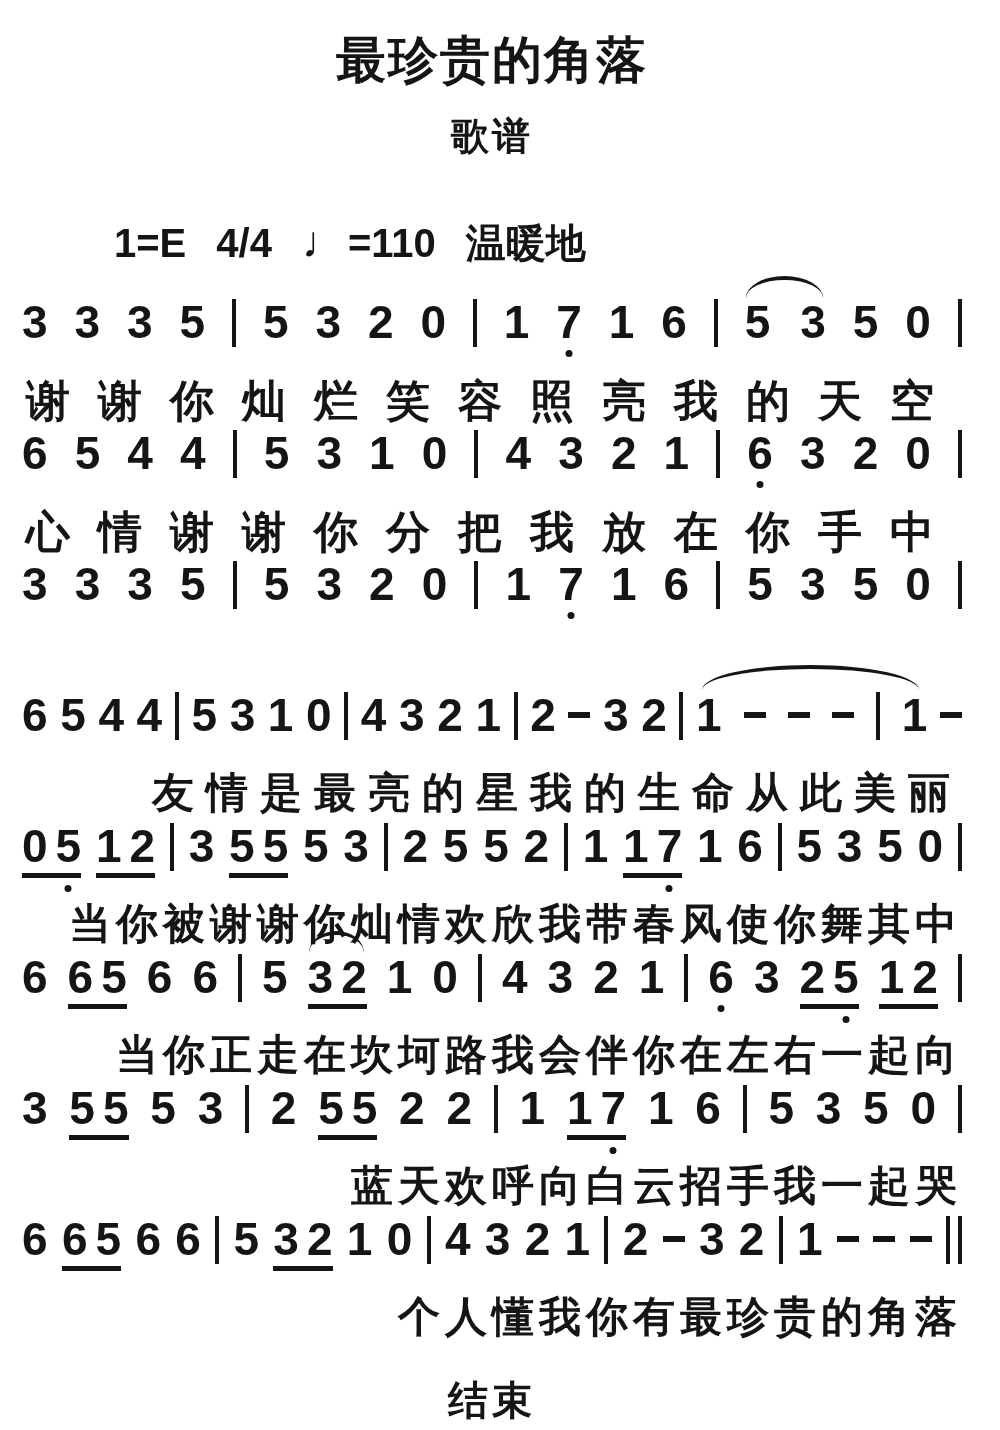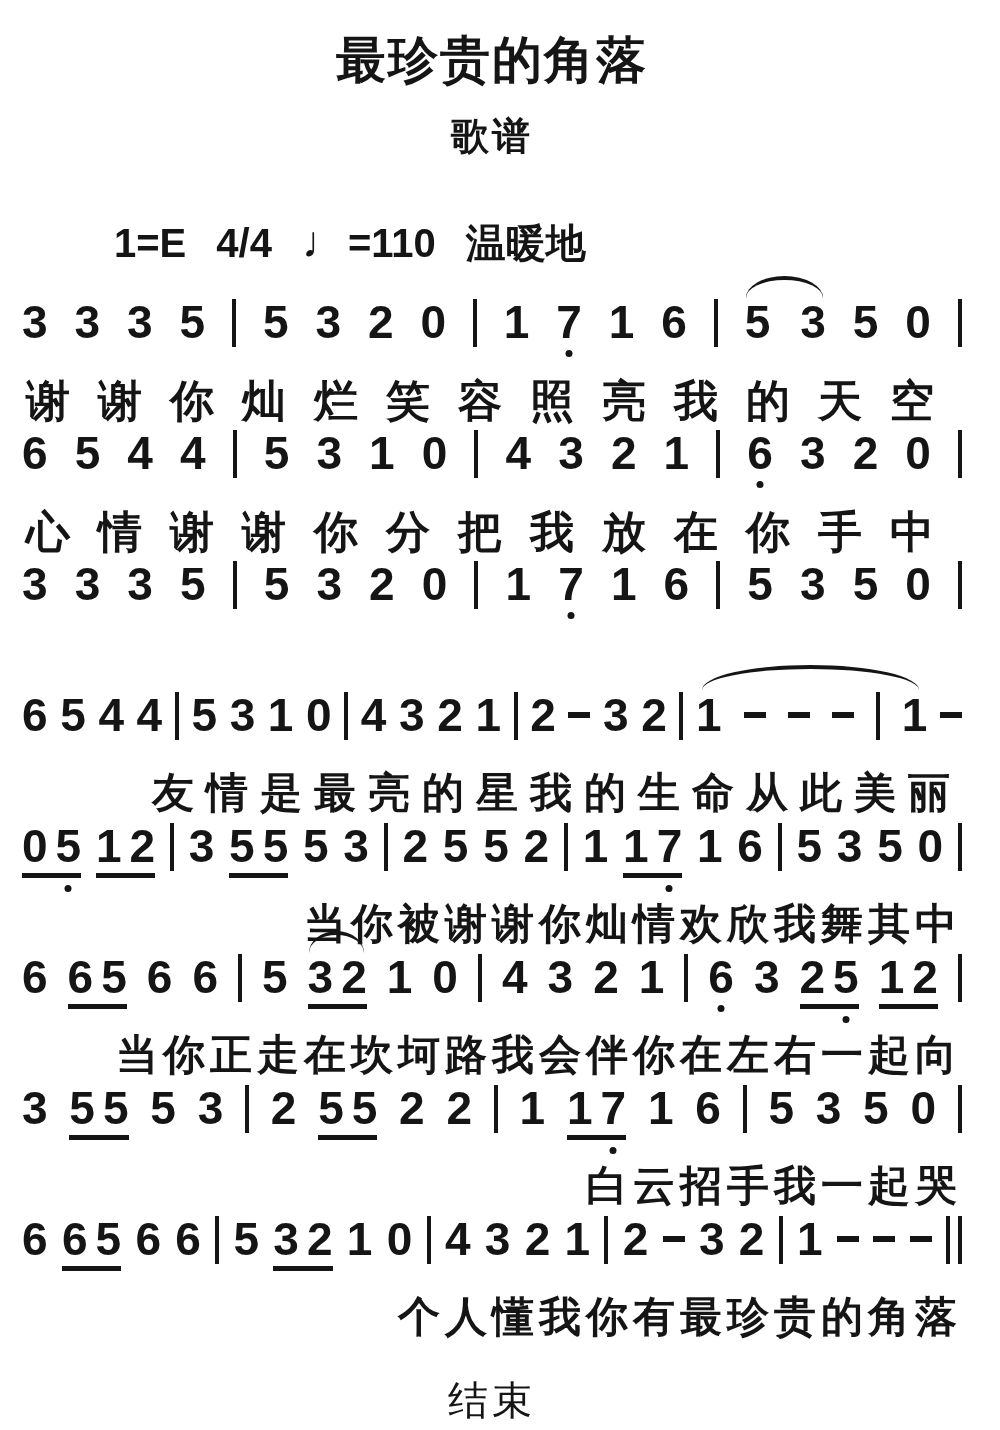--- a/index.html
+++ b/index.html
@@ -57,21 +57,21 @@
   .dash{display:flex;align-items:center;height:46px;}
   .dashbar{width:22px;height:6px;background:#151515;}
   .lyrics{
     display:flex;justify-content:flex-end;margin-top:14px;
     font-size:42px;font-weight:bold;white-space:nowrap;line-height:1.1;
   }
   .ly{white-space:nowrap;letter-spacing:5px;}
   .line1 .ly,.line2 .ly,.line3 .ly{letter-spacing:28px;font-size:44px;}
   .line4 .ly{letter-spacing:12px;}
   .ending{
-    margin-top:26px;text-align:center;font-size:40px;font-weight:normal;
+    margin-top:26px;text-align:center;font-size:40px;font-weight:bold;
     letter-spacing:4px;
   }
 </style>
 </head>
 <body>
 
 <div class="page">
   <h1 class="title">最珍贵的角落</h1>
   <div class="subtitle">歌谱</div>
 
@@ -259,20 +259,21 @@
           <div class="note">5</div>
           <div class="note">3</div>
           <div class="note">5</div>
           <div class="note">0</div>
           <div class="bar"></div>
         </div>
         <div class="lyrics">
           <span class="ly">当你被</span>
           <span class="ly">谢谢你灿</span>
           <span class="ly">情欢欣我</span>
+          <span class="ly">带春风使你</span>
           <span class="ly">舞其中</span>
         </div>
       </div>
       <div class="line line6">
         <div class="notes">
           <div class="note">6</div>
           <div class="grp ul">
             <div class="note">6</div>
             <div class="note">5</div>
           </div>
@@ -338,20 +339,21 @@
           <div class="note">1</div>
           <div class="note">6</div>
           <div class="bar"></div>
           <div class="note">5</div>
           <div class="note">3</div>
           <div class="note">5</div>
           <div class="note">0</div>
           <div class="bar"></div>
         </div>
         <div class="lyrics">
+          <span class="ly">蓝天欢呼向</span>
           <span class="ly">白云招手我</span>
           <span class="ly">一起哭</span>
         </div>
       </div>
       <div class="line line8">
         <div class="notes">
           <div class="note">6</div>
           <div class="grp ul">
             <div class="note">6</div>
             <div class="note">5</div>

